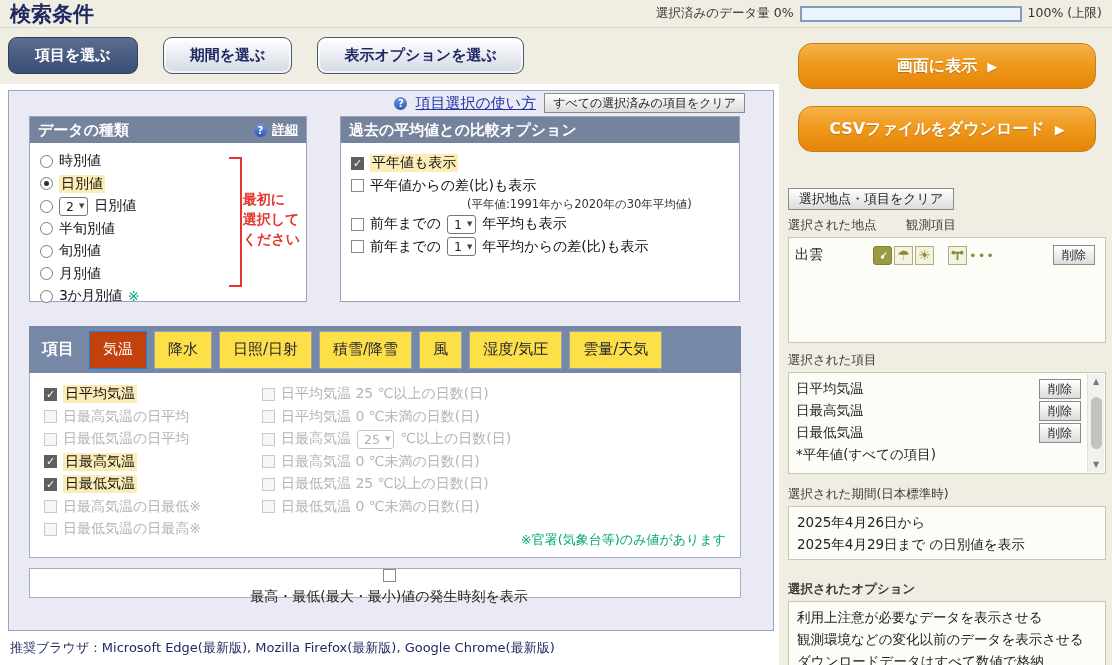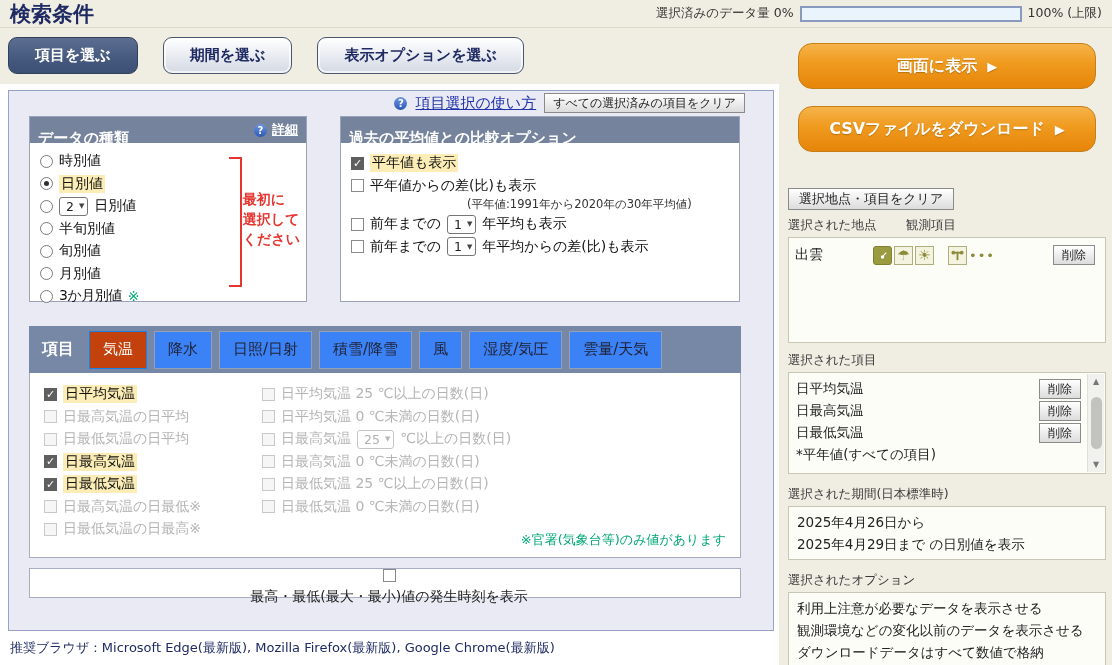--- a/index.html
+++ b/index.html
@@ -30,21 +30,21 @@
   .panel{position:absolute;left:8px;top:6px;width:766px;height:541px;background:#E9EAF3;border:1px solid #95A4C6;}
   .helper-row{height:22px;display:flex;align-items:center;justify-content:flex-end;gap:8px;padding-right:28px;margin-top:1px;}
   .qicon{width:13px;height:13px;border-radius:50%;background:linear-gradient(180deg,#6E97E0,#2B57B8);
     color:#fff;font-size:10px;font-weight:bold;display:inline-flex;align-items:center;justify-content:center;flex:0 0 auto;}
   a.lnk{color:#2233AA;font-size:15px;text-decoration:underline;cursor:pointer;}
   .smallbtn{height:20px;border:1px solid #8A8A8A;background:linear-gradient(180deg,#FFFFFF,#DCDCDC);
     font-family:inherit;font-size:12px;color:#222;padding:0 8px;cursor:pointer;}
   .top-boxes{display:flex;gap:33px;margin:2px 0 0 20px;}
   .box{background:#FFFFFF;border:1px solid #9AA3B8;}
   .box-hd{height:26px;background:#76839D;color:#FFFFFF;font-size:15px;font-weight:bold;
-    display:flex;padding:12px 8px;}
+    display:flex;align-items:center;padding:0 8px;}
   .box-hd .hd-right{margin-left:auto;display:flex;align-items:center;gap:5px;}
   .box-hd a{color:#FFFFFF;font-size:13px;font-weight:bold;}
   .datatype{width:278px;height:186px;position:relative;}
   .dt-body{padding:7px 0 0 10px;}
   .row{display:flex;align-items:center;gap:6px;height:22.5px;font-size:14px;color:#111;}
   .rb{width:13px;height:13px;border:1px solid #7A7A7A;border-radius:50%;background:#fff;position:relative;flex:0 0 auto;cursor:pointer;}
   .rb.on::after{content:"";position:absolute;left:3px;top:3px;width:5px;height:5px;border-radius:50%;background:#2F2F2F;}
   .cb{width:13px;height:13px;border:1px solid #8A8A8A;background:#fff;position:relative;flex:0 0 auto;cursor:pointer;}
   .cb.on{background:#5F5F5F;border-color:#5F5F5F;}
   .cb.on::after{content:"✓";color:#fff;font-size:11px;font-weight:bold;position:absolute;left:1px;top:-1px;line-height:13px;}
@@ -59,21 +59,21 @@
   .bracket{position:absolute;right:64px;top:40px;width:13px;height:130px;
     border-top:2px solid #E6342F;border-right:2px solid #E6342F;border-bottom:2px solid #E6342F;}
   .annot{position:absolute;right:6px;top:72px;color:#E6342F;font-size:14px;font-weight:bold;line-height:20px;}
   .comparison{width:400px;height:186px;}
   .cp-body{padding:9px 0 0 10px;}
   .cp-note{font-size:11.5px;color:#333;padding-left:116px;height:16px;}
   
   .item-block{margin:24px 0 0 20px;width:712px;}
   .tabstrip{height:47px;background:#7787A6;display:flex;align-items:center;padding-left:13px;gap:7px;}
   .tabstrip .cap{color:#fff;font-size:16px;font-weight:bold;margin-right:8px;}
-  .itab{height:38px;background:#3b82f6;border:1px solid #93A0B8;display:flex;align-items:center;
+  .itab{height:38px;background:#fde047;border:1px solid #93A0B8;display:flex;align-items:center;
     padding:0 13px;font-size:15px;color:#223;cursor:pointer;}
   .itab.active{background:#c2410c;border-color:#1B7FE3;color:#FFFFFF;}
   .checkpanel{position:relative;background:#FFFFFF;border:1px solid #A6AEC2;border-top:none;height:185px;padding:10px 0 0 14px;}
   .col2{display:flex;}
   .colL{width:218px;}
   .colR{flex:1;}
   .lab-dis{color:#B4B4B4;}
   .note-green{position:absolute;right:14px;bottom:8px;font-size:13px;color:#00A776;}
   .time-row{margin:10px 0 0 20px;width:712px;height:30px;background:#FFFFFF;border:1px solid #A6AEC2;
     display:flex;align-items:center;gap:6px;padding-left:8px;font-size:14px;flex-direction:column;}
@@ -381,21 +381,21 @@
       <span class="sarrow">▼</span>
     </div>
   </div>
 
   <div class="sidelabel" style="margin-top:12px;">選択された期間(日本標準時)</div>
   <div class="sidebox textbox">
     <div>2025年4月26日から</div>
     <div>2025年4月29日まで の日別値を表示</div>
   </div>
 
-  <div class="sidelabel" style="margin-top:12px;">選択されたオプション</div>
+  <div class="sidelabel" style="margin-top:21px;font-weight:bold;">選択されたオプション</div>
   <div class="sidebox textbox">
     <div>利用上注意が必要なデータを表示させる</div>
     <div>観測環境などの変化以前のデータを表示させる</div>
     <div>ダウンロードデータはすべて数値で格納</div>
   </div>
 
   
 </div>
 
 </body></html>

